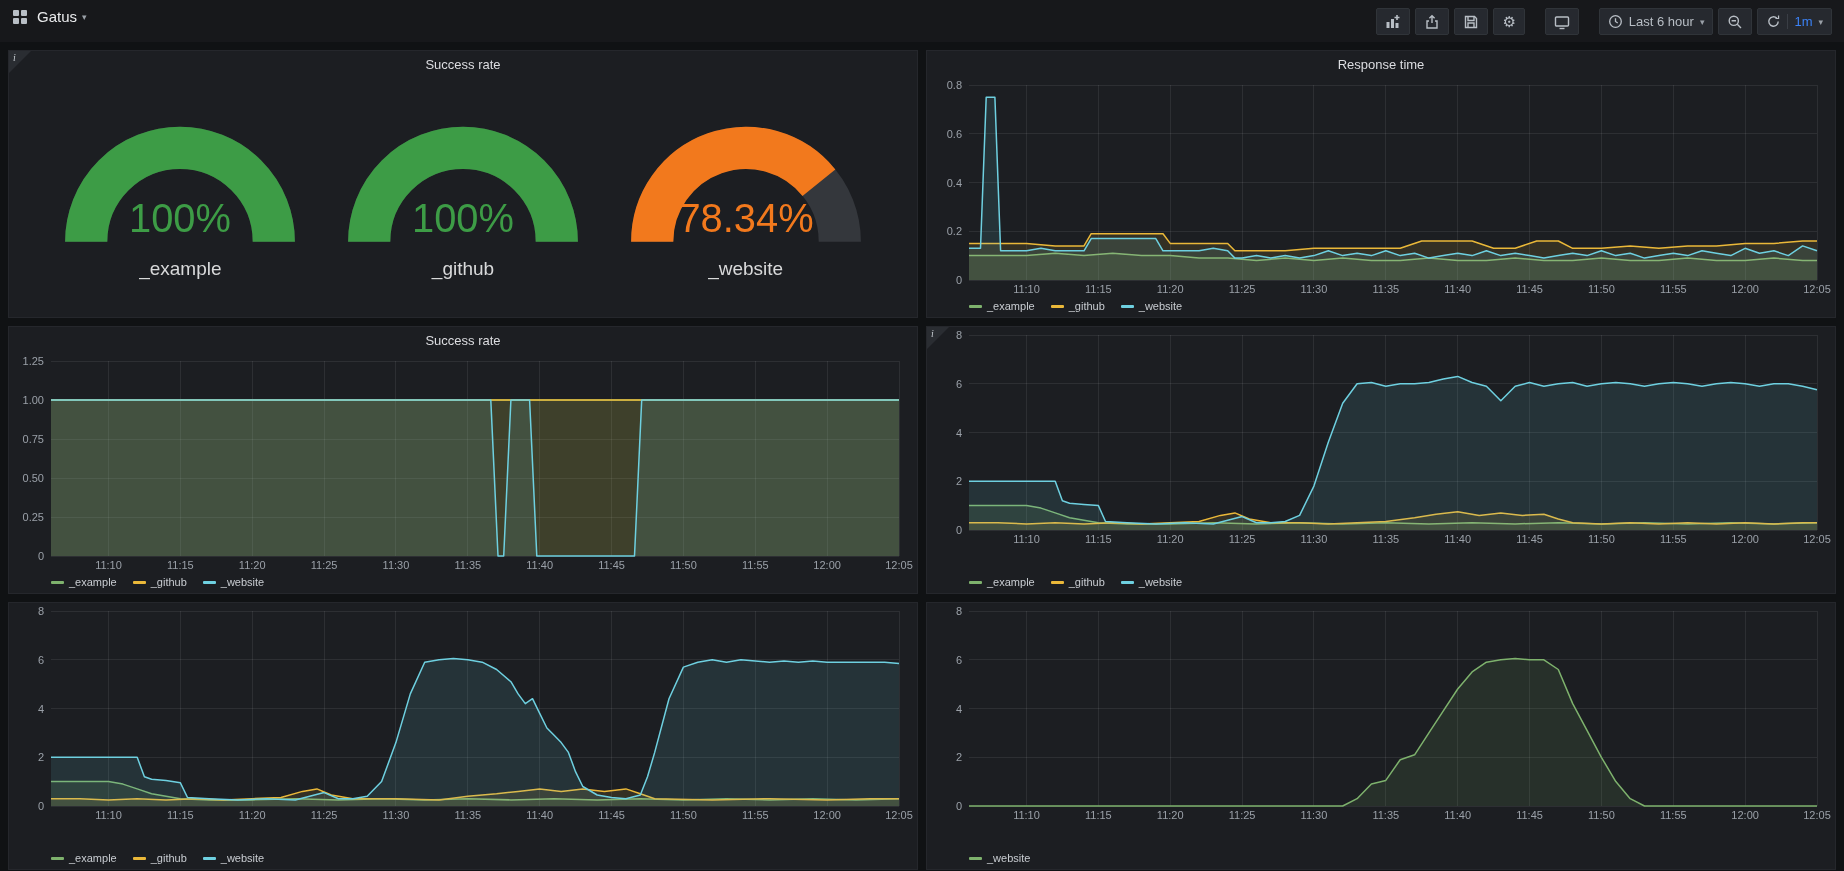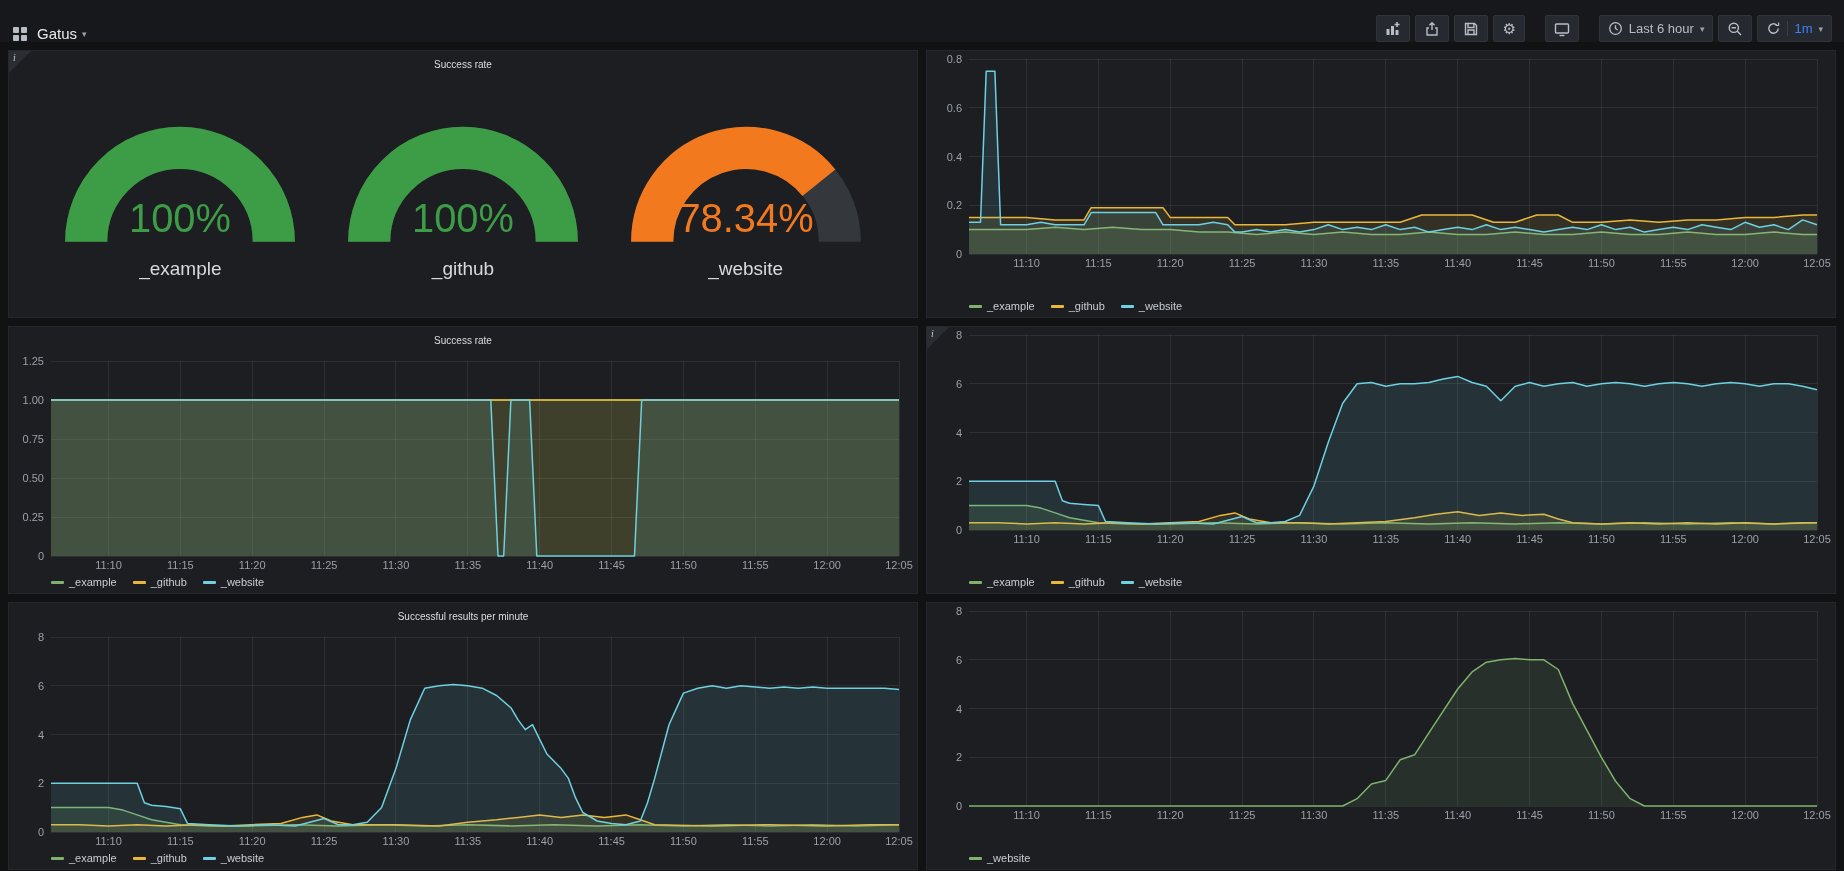--- a/index.html
+++ b/index.html
@@ -1,41 +1,41 @@
 <!DOCTYPE html>
 <html><head>
 <meta charset="utf-8">
 <style>
   *{box-sizing:border-box;margin:0;padding:0}
   html,body{width:1844px;height:871px;overflow:hidden;background:#101214;
     font-family:"Liberation Sans",sans-serif;color:#d8d9da}
 
   
-  .navbar{height:42px;background:#17181b;display:flex;align-items:flex-end;
-    justify-content:space-between;padding:0 12px}
+  .navbar{height:42px;background:#17181b;display:flex;align-items:flex-start;
+    justify-content:space-between;padding:8px 12px}
   .nav-left{display:flex;align-items:center;gap:9px}
   .nav-title{font-size:15px;font-weight:500;color:#e9eaec;cursor:pointer;display:flex;align-items:center;gap:5px}
   .caret{font-size:9px;color:#9aa0a8}
   .nav-right{display:flex;align-items:center;gap:5px}
   .nav-btn{height:27px;min-width:30px;padding:0 8px;background:#26292f;border:1px solid #303439;
     border-radius:2px;display:flex;align-items:center;justify-content:center;gap:6px;
     color:#b8bec5;font-size:13px;cursor:pointer;white-space:nowrap}
   .nav-btn svg{display:block}
   .nav-sep{width:1px;height:15px;background:#3a3e45}
   .refresh-value{color:#3b82f6}
   .group-gap{width:10px}
   .gear-glyph{font-size:15px;line-height:1;color:#b8bec5}
 
   
   .grid{display:grid;grid-template-columns:1fr 1fr;grid-template-rows:268px 268px 268px;
     gap:8px;padding:8px 8px 0 8px}
   .panel{background:#1c1e22;border:1px solid #25272c;position:relative;
     display:flex;flex-direction:column;min-height:0}
   .panel-header{height:26px;flex:0 0 26px;display:flex;align-items:center;justify-content:center;
-    font-size:10px;font-weight:500;color:#dcdde1;cursor:pointer}
+    font-size:13px;font-weight:500;color:#dcdde1;cursor:pointer}
   .panel-body{flex:1;min-height:0;display:flex;flex-direction:column;padding:0 4px 2px 4px}
   .chart{flex:1;min-height:0;position:relative}
   .legend{height:18px;flex:0 0 18px;display:flex;align-items:center;gap:16px;
     padding-left:38px;font-size:11px;color:#c8ccd1}
   .legend-item{display:flex;align-items:center;gap:5px;cursor:pointer}
   .legend-swatch{display:inline-block;width:13px;height:3px;border-radius:1px}
 
   
   .panel-info{position:absolute;top:0;left:0;width:0;height:0;
     border-top:22px solid #2a2d32;border-right:22px solid transparent;cursor:pointer;z-index:2}
@@ -164,20 +164,21 @@
               <text x="110" y="106" class="gauge-value" fill="#f2791d">78.34%</text>
             </svg>
             <div class="gauge-label">_website</div>
           </div>
         </div>
     </div>
   </section>
 
   <section class="panel">
 
+    <div class="panel-header">Response time</div>
     <div class="panel-body">
       <div class="chart"><svg width="900" height="220">
             <line x1="95.49152542372882" x2="95.49152542372882" y1="8" y2="203" class="gridline"></line>
             <text x="95.49152542372882" y="216" class="tick tx">11:10</text>
             <line x1="167.35593220338984" x2="167.35593220338984" y1="8" y2="203" class="gridline"></line>
             <text x="167.35593220338984" y="216" class="tick tx">11:15</text>
             <line x1="239.22033898305085" x2="239.22033898305085" y1="8" y2="203" class="gridline"></line>
             <text x="239.22033898305085" y="216" class="tick tx">11:20</text>
             <line x1="311.08474576271186" x2="311.08474576271186" y1="8" y2="203" class="gridline"></line>
             <text x="311.08474576271186" y="216" class="tick tx">11:25</text>
@@ -355,21 +356,20 @@
           <span class="legend-item">
             <span class="legend-swatch" style="background: rgb(110, 208, 224);"></span>
             <span>_website</span>
           </span>
         </div>
     </div>
   </section>
 
   <section class="panel">
 
-    <div class="panel-header">Successful results per minute</div>
     <div class="panel-body">
       <div class="chart"><svg width="900" height="220">
             <line x1="95.49152542372882" x2="95.49152542372882" y1="8" y2="203" class="gridline"></line>
             <text x="95.49152542372882" y="216" class="tick tx">11:10</text>
             <line x1="167.35593220338984" x2="167.35593220338984" y1="8" y2="203" class="gridline"></line>
             <text x="167.35593220338984" y="216" class="tick tx">11:15</text>
             <line x1="239.22033898305085" x2="239.22033898305085" y1="8" y2="203" class="gridline"></line>
             <text x="239.22033898305085" y="216" class="tick tx">11:20</text>
             <line x1="311.08474576271186" x2="311.08474576271186" y1="8" y2="203" class="gridline"></line>
             <text x="311.08474576271186" y="216" class="tick tx">11:25</text>

